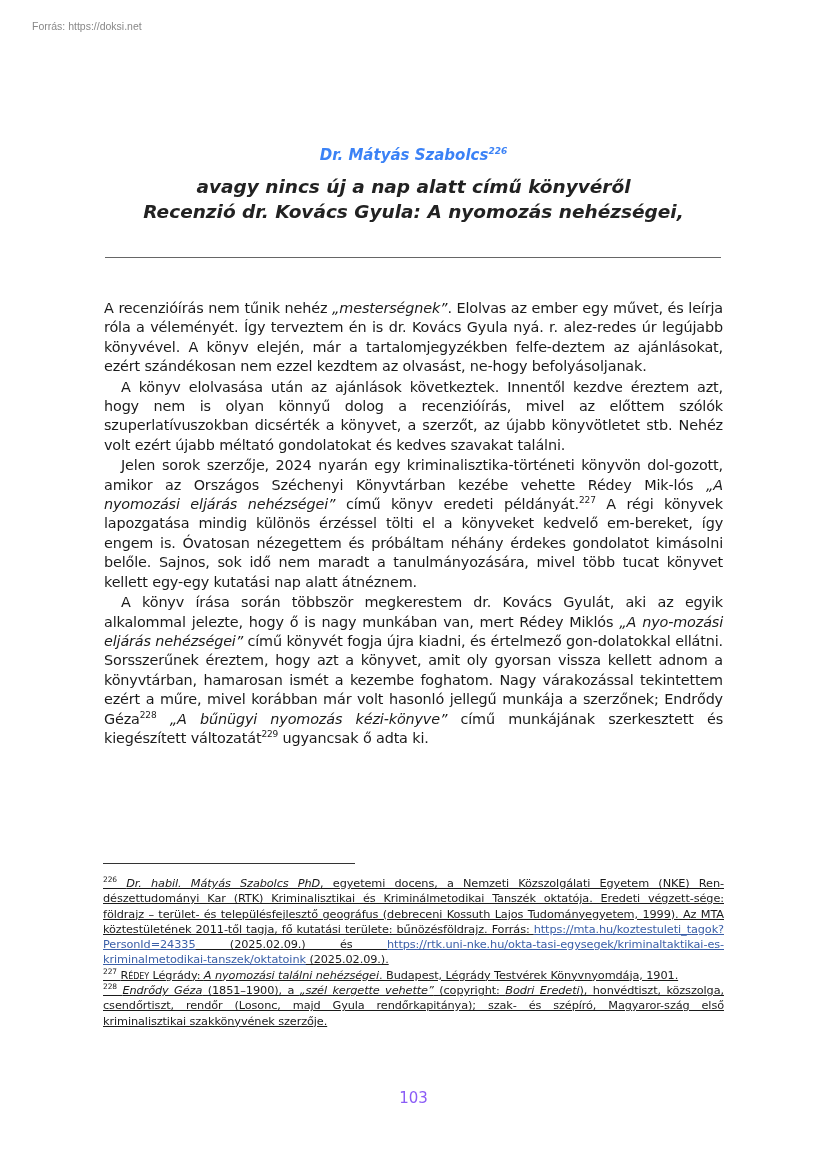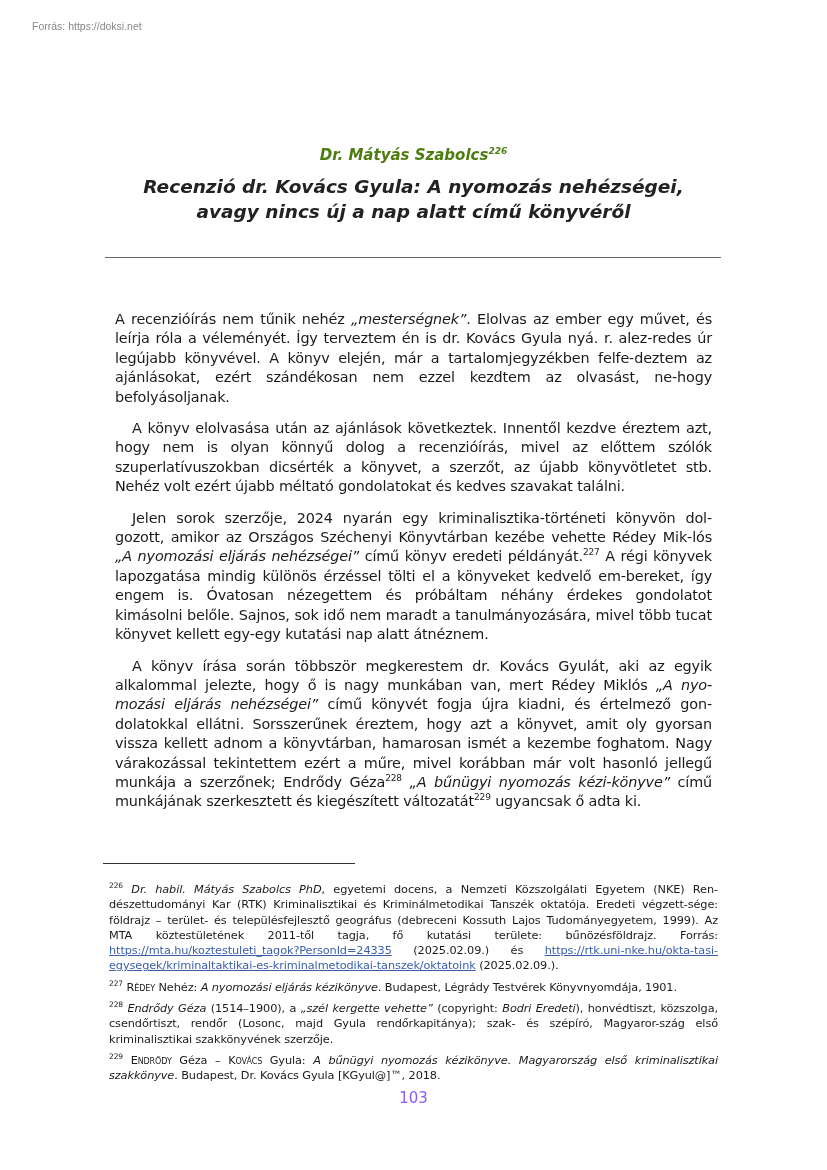--- a/index.html
+++ b/index.html
@@ -1,56 +1,55 @@
 <!DOCTYPE html>
 <html><head>
 <meta charset="utf-8">
 <style>
   html, body { margin:0; padding:0; background:#ffffff; }
   body { width:827px; height:1170px; position:relative; overflow:hidden; font-family:"DejaVu Sans", sans-serif; color:#1a1a1a; }
   .source { position:absolute; left:32px; top:20px; font-family:"Liberation Sans", sans-serif; font-size:10.5px; color:#888; }
-  .author { position:absolute; left:0; width:827px; top:146px; text-align:center; font-weight:bold; font-style:italic; font-size:15px; color:#4d7c0f; }
+  .author { position:absolute; left:0; width:827px; top:146px; text-align:center; font-weight:bold; font-style:italic; font-size:15px; color:#3b82f6; }
   .author sup { font-size:9px; }
   .title { position:absolute; left:0; width:827px; top:174px; text-align:center; font-weight:bold; font-style:italic; font-size:18.5px; line-height:25px; color:#222; }
   .rule { position:absolute; left:105px; width:616px; top:257px; height:0; border-top:1.5px solid #666; }
   .body { position:absolute; left:103px; width:621px; top:298px; font-size:14.4px; line-height:19.4px; text-align:justify; letter-spacing:-0.15px; }
-  .body p { margin:12px; text-indent:17px; }
+  .body p { margin:1px; text-indent:17px; }
   .body p.first { text-indent:0; }
   .body sup { font-size:9px; line-height:0; }
   .fnrule { position:absolute; left:103px; width:252px; top:863px; border-top:1px solid #333; }
   .footnotes { position:absolute; left:103px; width:621px; top:876px; font-size:11.3px; line-height:15.3px; text-align:justify; letter-spacing:-0.1px; }
-  .footnotes p { margin:6px; }
+  .footnotes p { margin:0;text-decoration:underline; }
   .footnotes sup { font-size:7.5px; line-height:0; }
   .footnotes a { color:#3a5fa8; text-decoration:underline; }
   .sc { font-variant:small-caps; }
   .pagenum { position:absolute; left:0; width:827px; top:1089px; text-align:center; font-size:15px; color:#8b5cf6; }
 </style>
 </head>
 <body>
 
 <div class="source">Forrás: https://doksi.net</div>
 
 <div class="author"><span>Dr. Mátyás Szabolcs</span><sup>226</sup></div>
 
 <div class="title">
+  <div>avagy nincs új a nap alatt című könyvéről</div>
   <div>Recenzió dr. Kovács Gyula: A nyomozás nehézségei,</div>
-  <div>avagy nincs új a nap alatt című könyvéről</div>
 </div>
 
 <div class="rule"></div>
 
 <div class="body">
   <p class="first"><span>A recenzióírás nem tűnik nehéz </span><i>„mesterségnek”</i><span>. Elolvas az ember egy művet, és leírja róla a véleményét. Így terveztem én is dr. Kovács Gyula nyá. r. alez-redes úr legújabb könyvével. A könyv elején, már a tartalomjegyzékben felfe-deztem az ajánlásokat, ezért szándékosan nem ezzel kezdtem az olvasást, ne-hogy befolyásoljanak.</span></p>
   <p>A könyv elolvasása után az ajánlások következtek. Innentől kezdve éreztem azt, hogy nem is olyan könnyű dolog a recenzióírás, mivel az előttem szólók szuperlatívuszokban dicsérték a könyvet, a szerzőt, az újabb könyvötletet stb. Nehéz volt ezért újabb méltató gondolatokat és kedves szavakat találni.</p>
   <p><span>Jelen sorok szerzője, 2024 nyarán egy kriminalisztika-történeti könyvön dol-gozott, amikor az Országos Széchenyi Könyvtárban kezébe vehette Rédey Mik-lós </span><i>„A nyomozási eljárás nehézségei”</i><span> című könyv eredeti példányát.</span><sup>227</sup><span> A régi könyvek lapozgatása mindig különös érzéssel tölti el a könyveket kedvelő em-bereket, így engem is. Óvatosan nézegettem és próbáltam néhány érdekes gondolatot kimásolni belőle. Sajnos, sok idő nem maradt a tanulmányozására, mivel több tucat könyvet kellett egy-egy kutatási nap alatt átnéznem.</span></p>
   <p><span>A könyv írása során többször megkerestem dr. Kovács Gyulát, aki az egyik alkalommal jelezte, hogy ő is nagy munkában van, mert Rédey Miklós </span><i>„A nyo-mozási eljárás nehézségei”</i><span> című könyvét fogja újra kiadni, és értelmező gon-dolatokkal ellátni. Sorsszerűnek éreztem, hogy azt a könyvet, amit oly gyorsan vissza kellett adnom a könyvtárban, hamarosan ismét a kezembe foghatom. Nagy várakozással tekintettem ezért a műre, mivel korábban már volt hasonló jellegű munkája a szerzőnek; Endrődy Géza</span><sup>228</sup><span> </span><i>„A bűnügyi nyomozás kézi-könyve”</i><span> című munkájának szerkesztett és kiegészített változatát</span><sup>229</sup><span> ugyancsak ő adta ki.</span></p>
 </div>
 
 <div class="fnrule"></div>
 
 <div class="footnotes">
   <p><sup>226</sup> <i>Dr. habil. Mátyás Szabolcs PhD</i><span>, egyetemi docens, a Nemzeti Közszolgálati Egyetem (NKE) Ren-dészettudományi Kar (RTK) Kriminalisztikai és Kriminálmetodikai Tanszék oktatója. Eredeti végzett-sége: földrajz – terület- és településfejlesztő geográfus (debreceni Kossuth Lajos Tudományegyetem, 1999). Az MTA köztestületének 2011-től tagja, fő kutatási területe: bűnözésföldrajz. Forrás: </span><a>https://mta.hu/koztestuleti_tagok?PersonId=24335</a><span> (2025.02.09.) és </span><a>https://rtk.uni-nke.hu/okta-tasi-egysegek/kriminaltaktikai-es-kriminalmetodikai-tanszek/oktatoink</a><span> (2025.02.09.).</span></p>
-  <p><sup>227</sup> <span class="sc">Rédey</span><span> Nehéz: </span><i>A nyomozási eljárás kézikönyve</i><span>. Budapest, Légrády Testvérek Könyvnyomdája, 1901.</span></p>
-  <p><sup>228</sup> <i>Endrődy Géza</i><span> (1514–1900), a </span><i>„szél kergette vehette”</i><span> (copyright: </span><i>Bodri Eredeti</i><span>), honvédtiszt, közszolga, csendőrtiszt, rendőr (Losonc, majd Gyula rendőrkapitánya); szak- és szépíró, Magyaror-szág első kriminalisztikai szakkönyvének szerzője.</span></p>
-  <p><sup>229</sup> <span class="sc">Endrődy</span><span> Géza – </span><span class="sc">Kovács</span><span> Gyula: </span><i>A bűnügyi nyomozás kézikönyve. Magyarország első kriminalisztikai szakkönyve</i><span>. Budapest, Dr. Kovács Gyula [KGyul@]™, 2018.</span></p>
+  <p><sup>227</sup> <span class="sc">Rédey</span><span> Légrády: </span><i>A nyomozási találni nehézségei</i><span>. Budapest, Légrády Testvérek Könyvnyomdája, 1901.</span></p>
+  <p><sup>228</sup> <i>Endrődy Géza</i><span> (1851–1900), a </span><i>„szél kergette vehette”</i><span> (copyright: </span><i>Bodri Eredeti</i><span>), honvédtiszt, közszolga, csendőrtiszt, rendőr (Losonc, majd Gyula rendőrkapitánya); szak- és szépíró, Magyaror-szág első kriminalisztikai szakkönyvének szerzője.</span></p>
 </div>
 
 <div class="pagenum">103</div>
 
 </body></html>

